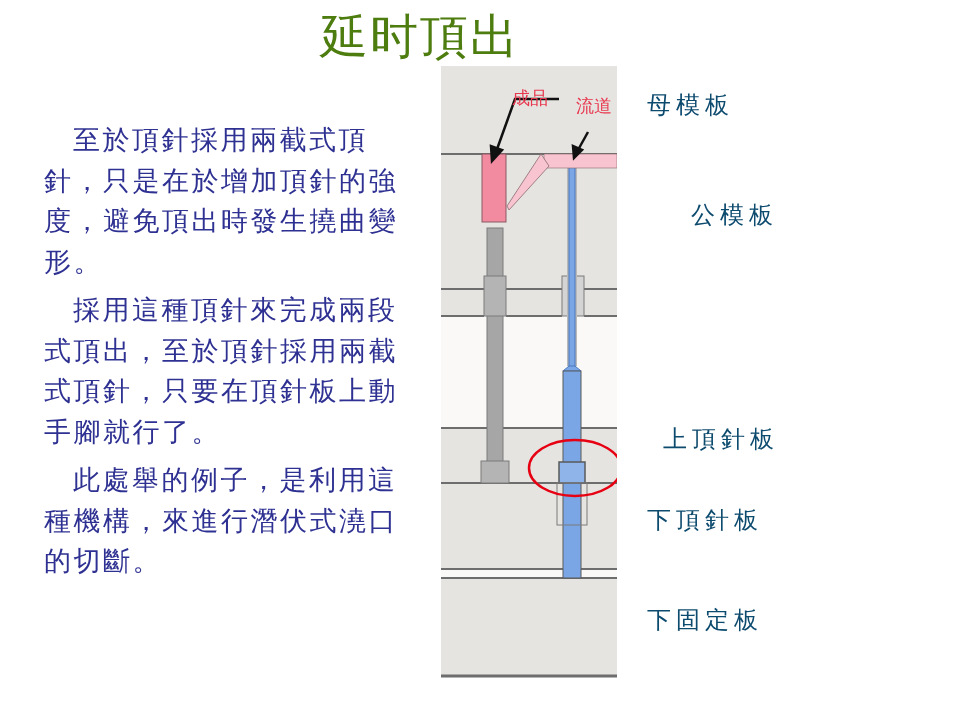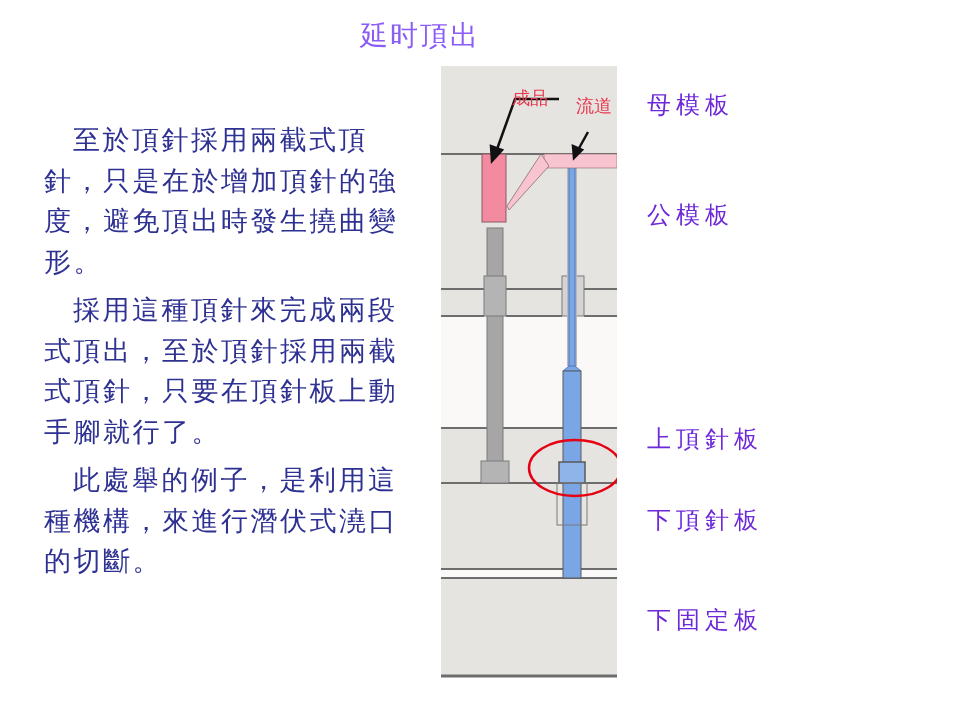--- a/index.html
+++ b/index.html
@@ -3,31 +3,31 @@
   <meta charset="utf-8">
   <style>
     html, body { margin: 0; padding: 0; }
     body {
       width: 960px; height: 720px; background: #ffffff; position: relative; overflow: hidden;
       font-family: "DejaVu Sans", "Liberation Sans", sans-serif;
     }
     .title {
       position: absolute; left: 300px; top: 6px; width: 240px; text-align: center;
       font-family: "DejaVu Serif", "Liberation Serif", serif;
-      font-size: 28px; color: #8b5cf6; letter-spacing: 2px; line-height: 60px;
+      font-size: 48px; color: #4d7c0f; letter-spacing: 2px; line-height: 60px;
     }
     .body-text {
       position: absolute; left: 36px; top: 112px; width: 372px;
       color: #2e3192; font-size: 27px; line-height: 40.5px; letter-spacing: 2.5px;
     }
     .body-text p { margin: 8px; text-indent: 29px; }
     .diagram { position: absolute; left: 441px; top: 66px; width: 176px; height: 614px; }
     .plate-label {
       position: absolute; left: 647px; font-family: "DejaVu Serif", "Liberation Serif", serif;
-      font-size: 24px; color: #6d28d9; letter-spacing: 5px; line-height: 30px;
+      font-size: 24px; color: #0c4a6e; letter-spacing: 5px; line-height: 30px;
     }
     .red-label {
       position: absolute; font-family: Liberation Serif, serif;
       font-size: 18px; color: #e8384f; line-height: 20px;
     }
   </style>
 </head>
 <body>
 
 <div class="title">延时頂出</div>
@@ -101,16 +101,16 @@
     </g>
 
     <ellipse cx="134" cy="402" rx="46" ry="28" fill="none" stroke="#e60012" stroke-width="2.5"></ellipse>
   </svg>
 </div>
 
 <div class="red-label" style="left:512px; top:88px;">成品</div>
 <div class="red-label" style="left:576px; top:96px;">流道</div>
 
 <div class="plate-label" style="top:90px;">母模板</div>
-<div class="plate-label" style="top:200px;">公模板</div>
-<div class="plate-label" style="top:424px;">上頂針板</div>
+<div class="plate-label" style="top:200px;margin-left:44px;">公模板</div>
+<div class="plate-label" style="top:424px;margin-left:16px;">上頂針板</div>
 <div class="plate-label" style="top:505px;">下頂針板</div>
 <div class="plate-label" style="top:605px;text-align:center;">下固定板</div>
 
 </body></html>

